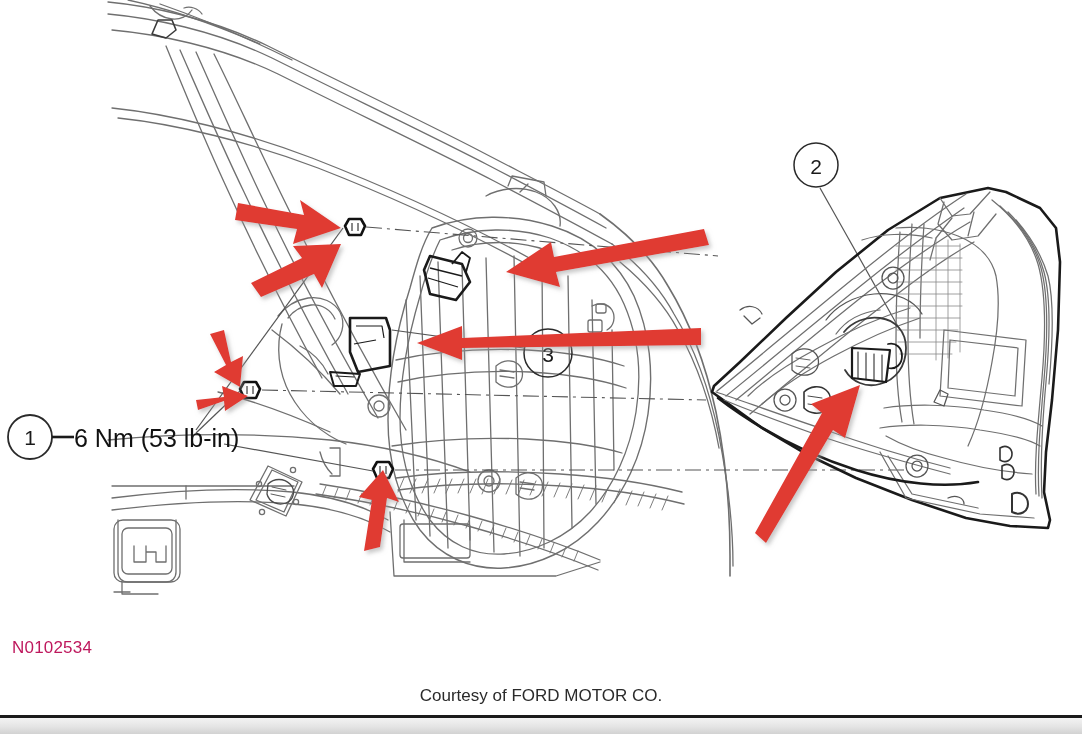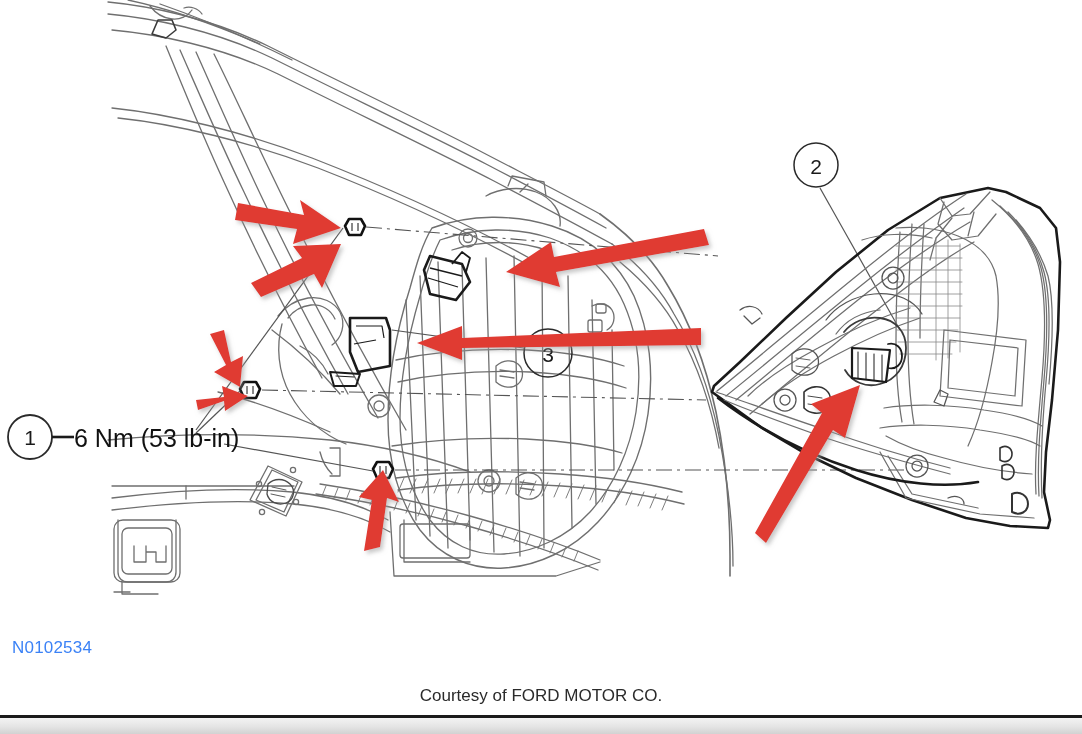--- a/index.html
+++ b/index.html
@@ -26,21 +26,21 @@
     top: 0;
     width: 1082px;
     height: 734px;
     display: block;
   }
   .figure-id {
     position: absolute;
     left: 12px;
     top: 638px;
     font-size: 17px;
-    color: #3b82f6;
+    color: #be185d;
     letter-spacing: 0.2px;
     font-family: "Liberation Sans", sans-serif;
     white-space: nowrap;
   }
   .courtesy {
     position: absolute;
     left: 0;
     top: 686px;
     width: 1082px;
     text-align: center;

